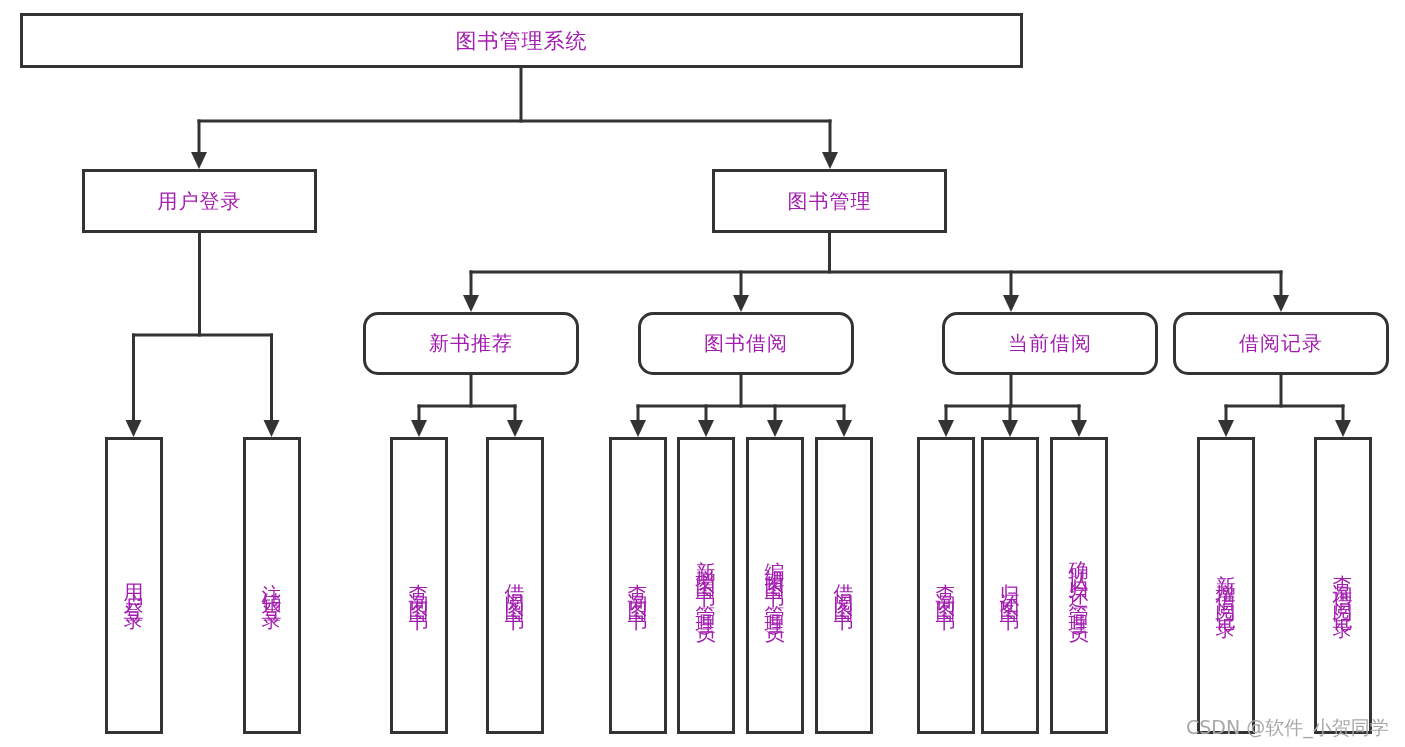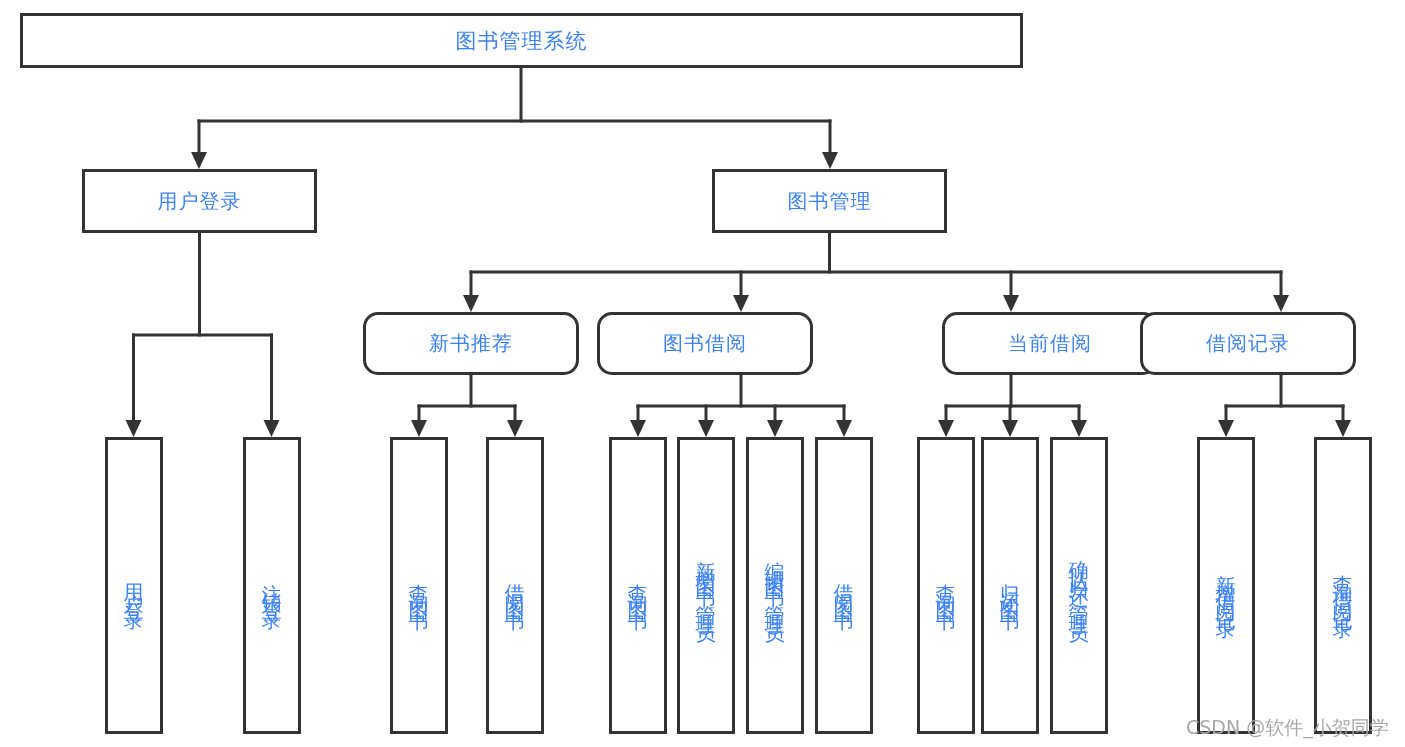--- a/index.html
+++ b/index.html
@@ -12,21 +12,21 @@
   }
   .connectors { position:absolute; left:0; top:0; z-index:1; }
   .box {
     position:absolute;
     box-sizing:border-box;
     background:#ffffff;
     border:3px solid #333333;
     display:flex;
     align-items:center;
     justify-content:center;
-    color:#3b82f6;
+    color:#a21caf;
     z-index:2;
   }
   .h-label { font-size:20px; letter-spacing:1px; white-space:nowrap; }
   .root   { left:20px;  top:13px;  width:1003px; height:55px; }
   .root .h-label { font-size:21px; }
   .lvl2   { top:169px; width:235px; height:64px; }
   .lvl3   { top:312px; width:216px; height:63px;border-radius:15px; }
   .leaf   { top:437px; width:58px;  height:297px; }
   .v-label {
     writing-mode:vertical-rl;
@@ -127,27 +127,27 @@
   <div class="box lvl2" style="left:82px;">
     <span class="h-label">用户登录</span>
   </div>
   <div class="box lvl2" style="left:712px;text-align:center;">
     <span class="h-label">图书管理</span>
   </div>
 
   <div class="box lvl3" style="left:363px;">
     <span class="h-label">新书推荐</span>
   </div>
-  <div class="box lvl3" style="left:597px;">
+  <div class="box lvl3" style="left:638px;">
     <span class="h-label">图书借阅</span>
   </div>
   <div class="box lvl3" style="left:903px;margin-left:39px;">
     <span class="h-label">当前借阅</span>
   </div>
-  <div class="box lvl3" style="left:1140px;font-family:Liberation Serif, serif;">
+  <div class="box lvl3" style="left:1173px;font-family:Liberation Serif, serif;">
     <span class="h-label">借阅记录</span>
   </div>
 
   <div class="box leaf" style="left:105px;">
     <span class="v-label">用户登录</span>
   </div>
   <div class="box leaf" style="left:243px;">
     <span class="v-label">注销登录</span>
   </div>
 

